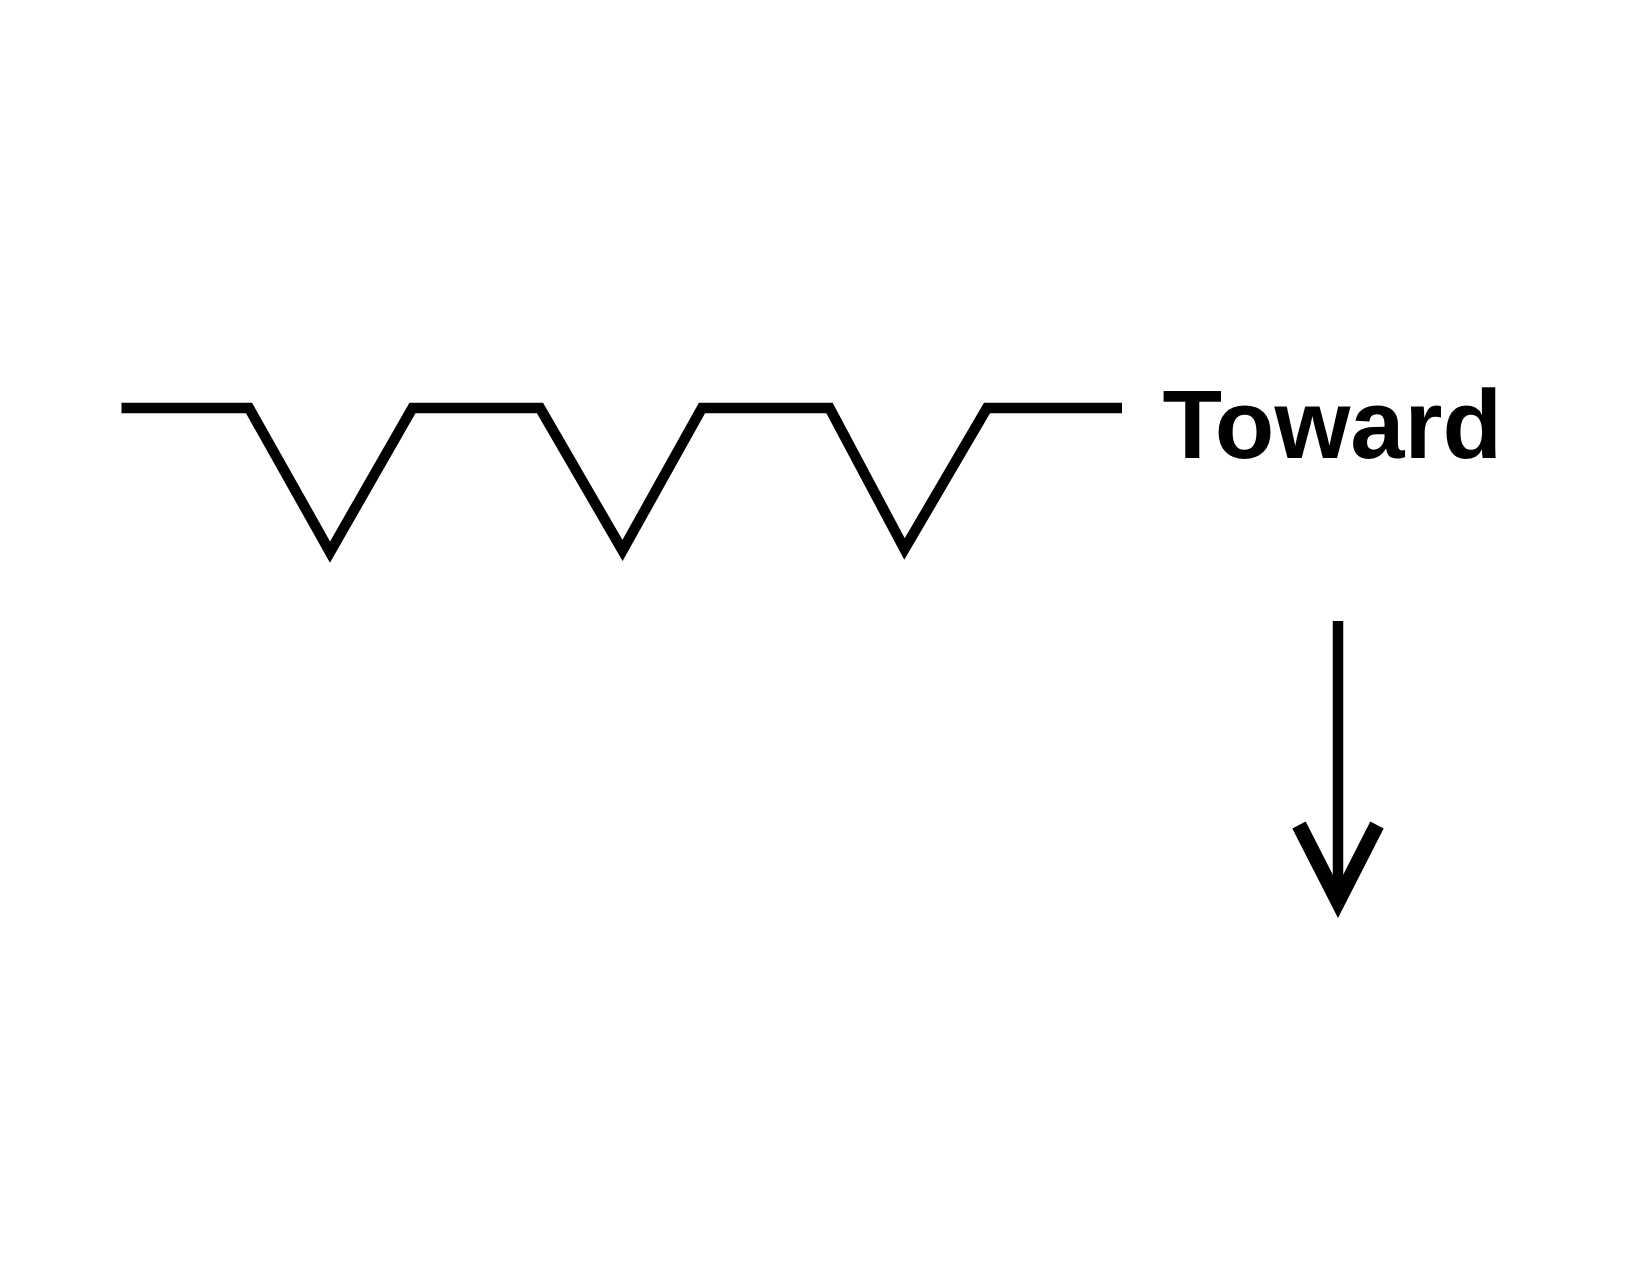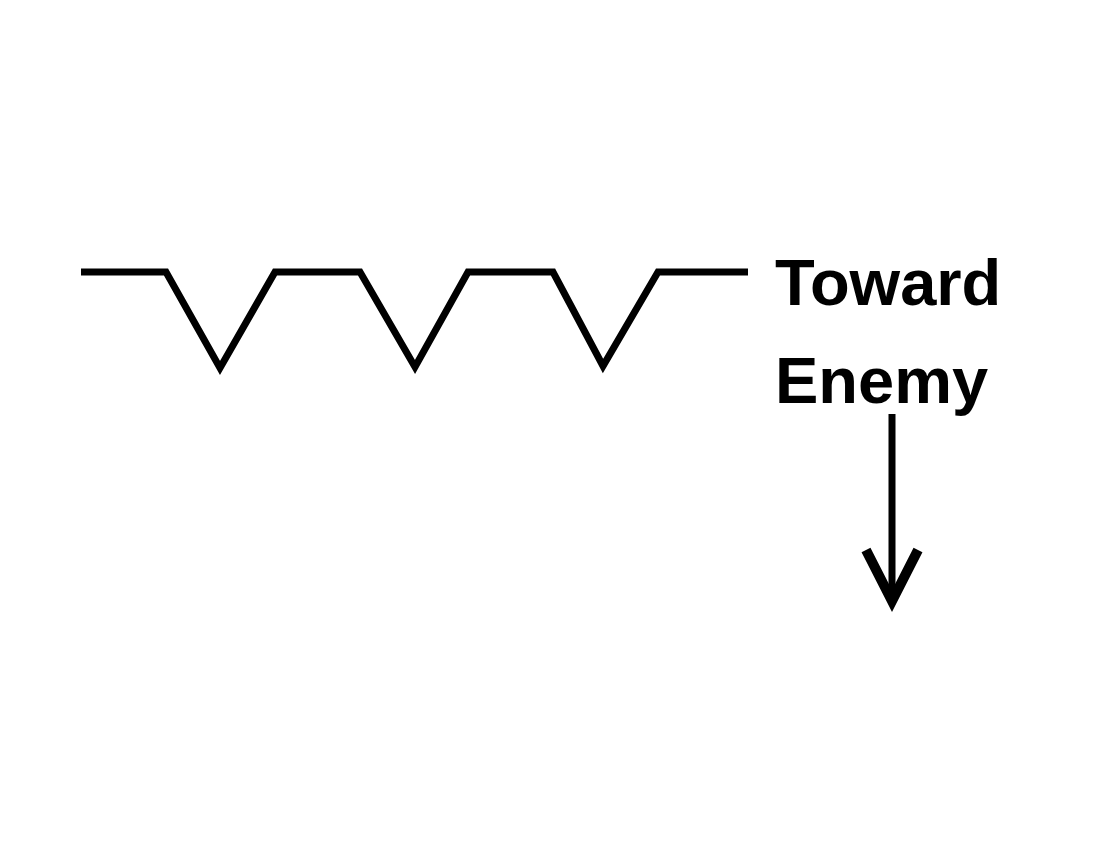--- a/index.html
+++ b/index.html
@@ -49,16 +49,15 @@
     <polyline class="stroke" points="81,272 166,272 220,368 275,272 360,272 415,367 468,272 553,272 603,366 658,272 748,272" stroke-width="7" stroke-linejoin="miter" stroke-miterlimit="12"></polyline>
 
     <g>
       <line class="stroke" x1="892" y1="414" x2="892" y2="594" stroke-width="7"></line>
       <polyline class="stroke" points="866,550 892,601 918,550" stroke-width="10" stroke-linejoin="miter" stroke-miterlimit="12"></polyline>
     </g>
   </svg>
 
   <div class="label">
     <div>Toward</div>
-    <div>Enemy</div>
   </div>
 
 </div>
 
 </body></html>

